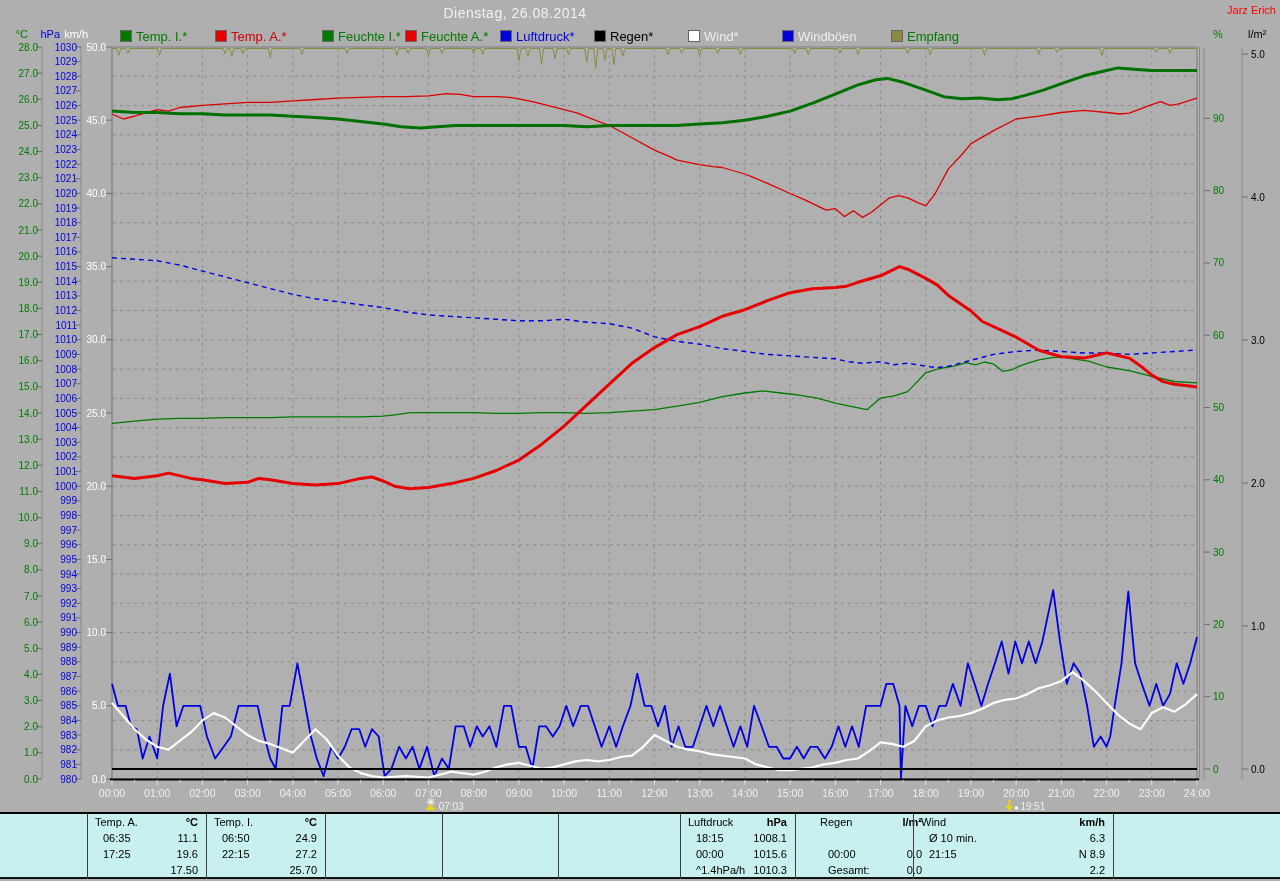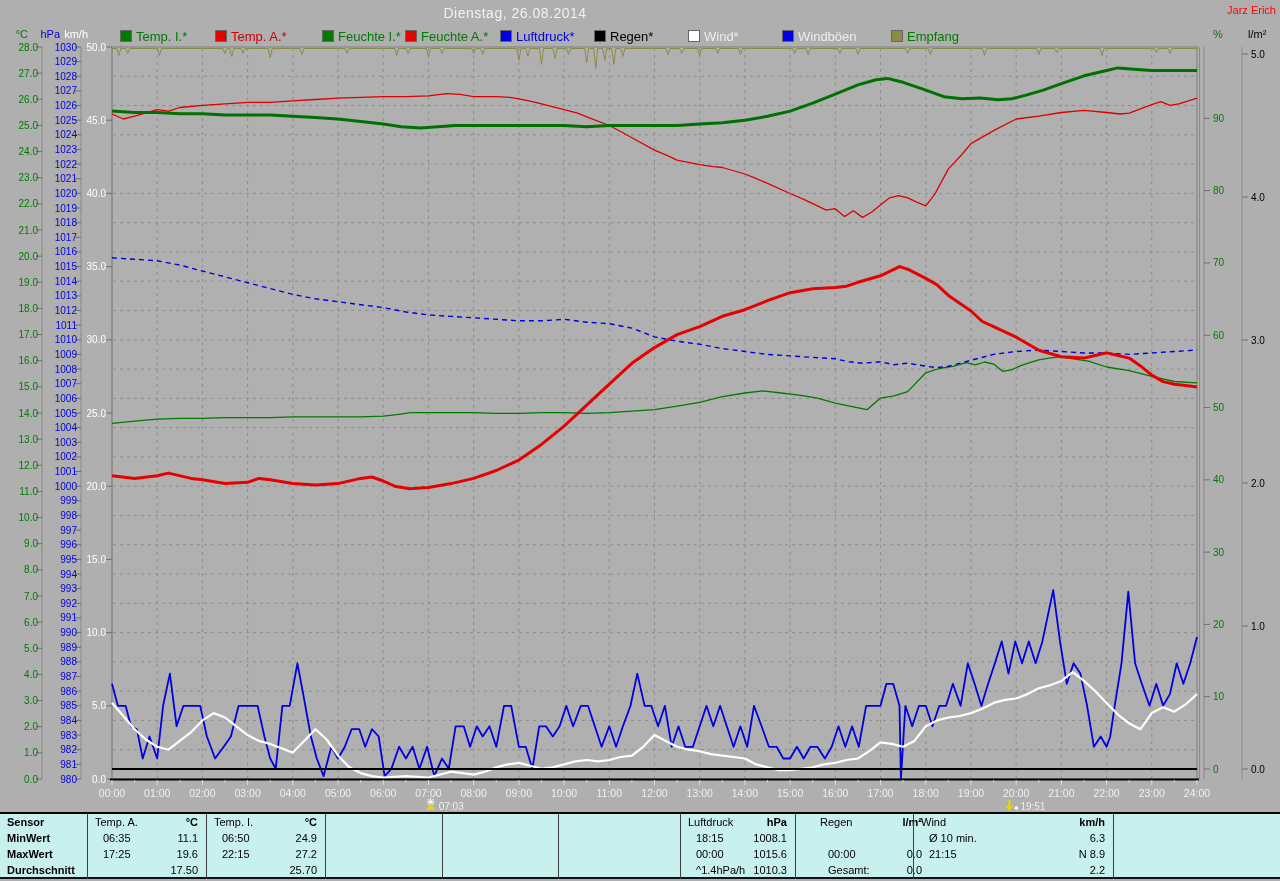--- a/index.html
+++ b/index.html
@@ -404,34 +404,20 @@
       <span class="legend-item" style="left: 215px; color: rgb(204, 0, 0);"><span class="legend-swatch" style="background: rgb(230, 0, 0);"></span><span>Temp. A.*</span></span>
       <span class="legend-item" style="left: 310px; color: rgb(0, 122, 0); margin-left: 12px;"><span class="legend-swatch" style="background: rgb(0, 122, 0);"></span><span>Feuchte I.*</span></span>
       <span class="legend-item" style="left: 405px; color: rgb(0, 122, 0);"><span class="legend-swatch" style="background: rgb(230, 0, 0);"></span><span>Feuchte A.*</span></span>
       <span class="legend-item" style="left: 500px; color: rgb(0, 0, 224);"><span class="legend-swatch" style="background: rgb(0, 0, 224);"></span><span>Luftdruck*</span></span>
       <span class="legend-item" style="left: 594px; color: rgb(0, 0, 0);"><span class="legend-swatch" style="background: rgb(0, 0, 0);"></span><span>Regen*</span></span>
       <span class="legend-item" style="left: 688px; color: rgb(237, 237, 237);"><span class="legend-swatch" style="background: rgb(255, 255, 255);"></span><span>Wind*</span></span>
       <span class="legend-item" style="left: 782px; color: rgb(237, 237, 237);"><span class="legend-swatch" style="background: rgb(0, 0, 224);"></span><span>Windböen</span></span>
       <span class="legend-item" style="left: 862px; color: rgb(0, 122, 0); padding-left: 29px;"><span class="legend-swatch" style="background: rgb(139, 139, 69);"></span><span>Empfang</span></span>
     </div>
   <div id="stats">
-      <div class="stat-col" style="left: 0px; width: 87px;">
-        <div class="stat-line">
-          <span class="rowlab">Sensor</span>
-        </div>
-        <div class="stat-line">
-          <span class="rowlab">MinWert</span>
-        </div>
-        <div class="stat-line">
-          <span class="rowlab">MaxWert</span>
-        </div>
-        <div class="stat-line">
-          <span class="rowlab">Durchschnitt</span>
-        </div>
-      </div>
       <div class="stat-col sep" style="left: 87px; width: 119px;">
         <div class="stat-line">
           <span class="stat-name">Temp. A.</span>
           <span class="stat-unit">°C</span>
         </div>
         <div class="stat-line">
           <span class="stat-t">06:35</span>
           <span class="stat-v">11.1</span>
         </div>
         <div class="stat-line">

